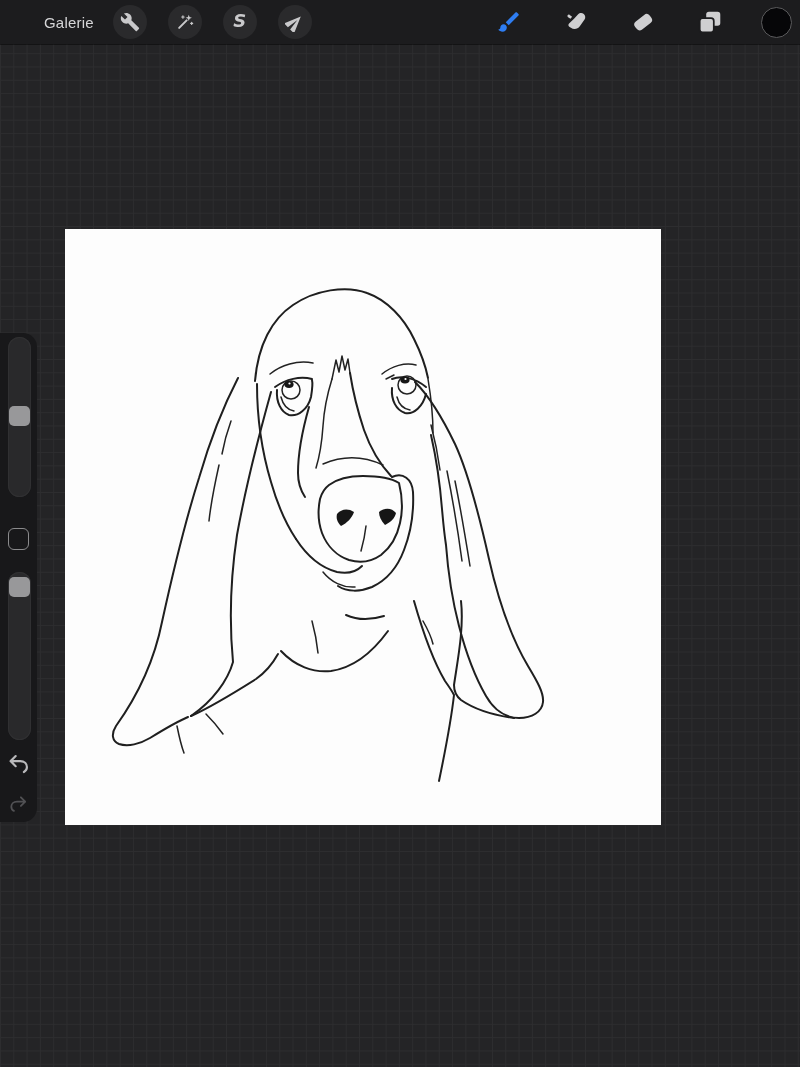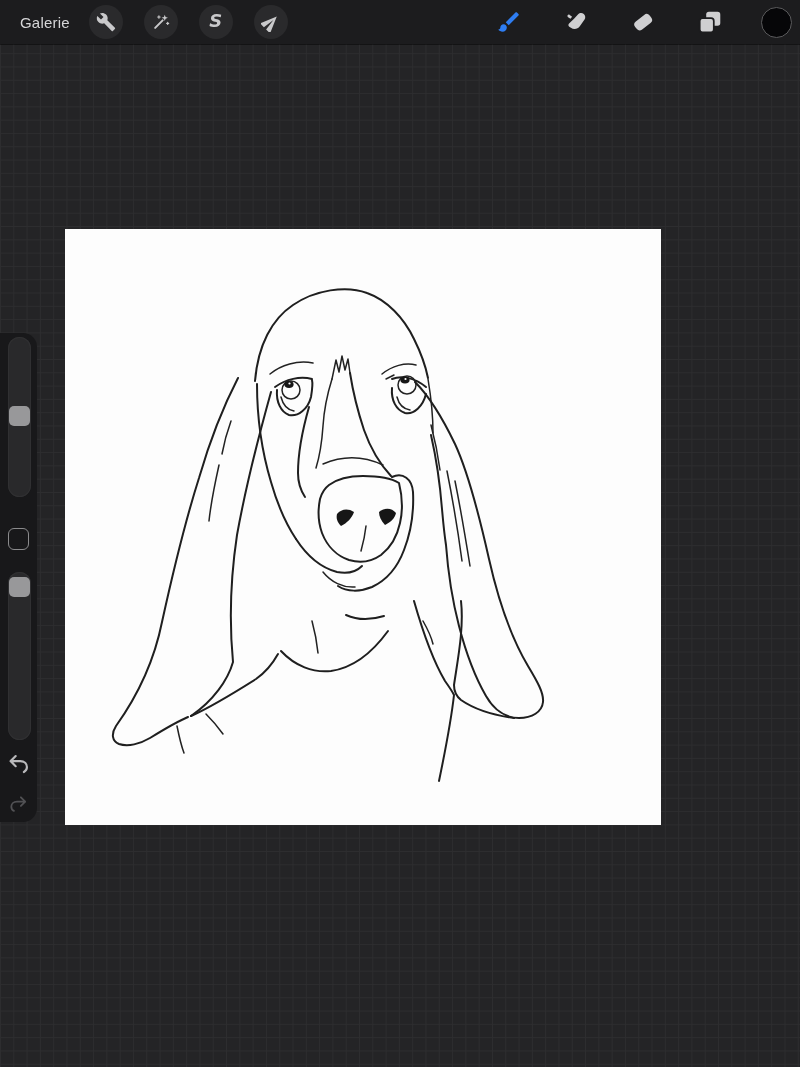--- a/index.html
+++ b/index.html
@@ -11,20 +11,21 @@
       linear-gradient(#2d2d2f 1px, transparent 1px),
       linear-gradient(90deg, #2d2d2f 1px, transparent 1px);
     background-size:13.3px 13.3px;
     font-family:"Liberation Sans", sans-serif;
   }
   
   .toolbar{
     position:absolute;left:0;top:0;width:800px;height:44px;
     background:#1c1c1e;display:flex;align-items:center;
     box-shadow:0 1px 0 rgba(0,0,0,.45);
+    padding-left:24px;
   }
   .gallery-label{
     margin-left:20px;color:#d6d6d8;font-size:15px;letter-spacing:.2px;cursor:default;
   }
   .tool-circle{
     width:34px;height:34px;border-radius:50%;background:#2a2a2c;
     display:flex;align-items:center;justify-content:center;flex:0 0 auto;
   }
   .left-tools{display:flex;gap:21px;margin-left:19px;align-items:center;}
   .right-tools{position:absolute;right:8px;top:0;height:44px;display:flex;align-items:center;gap:35px;}

